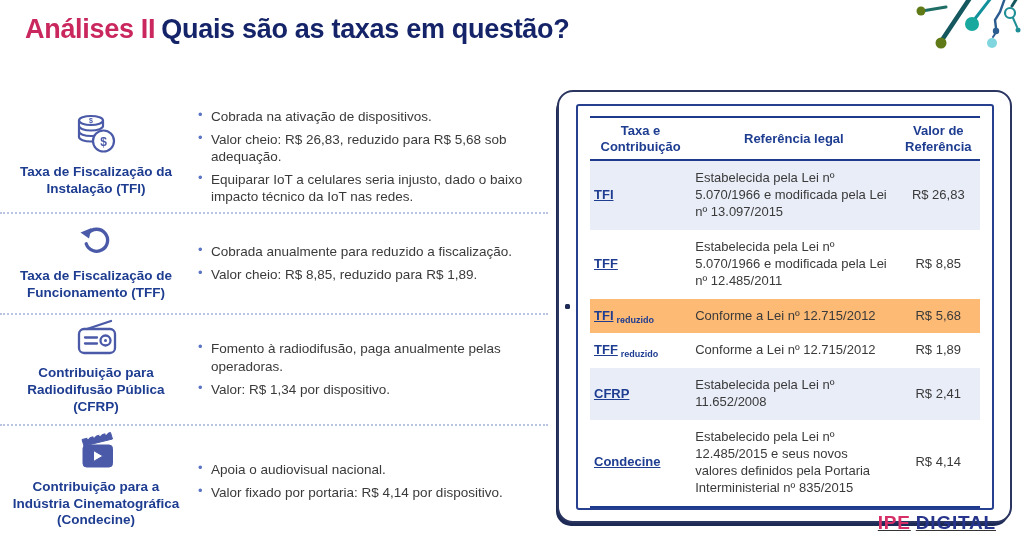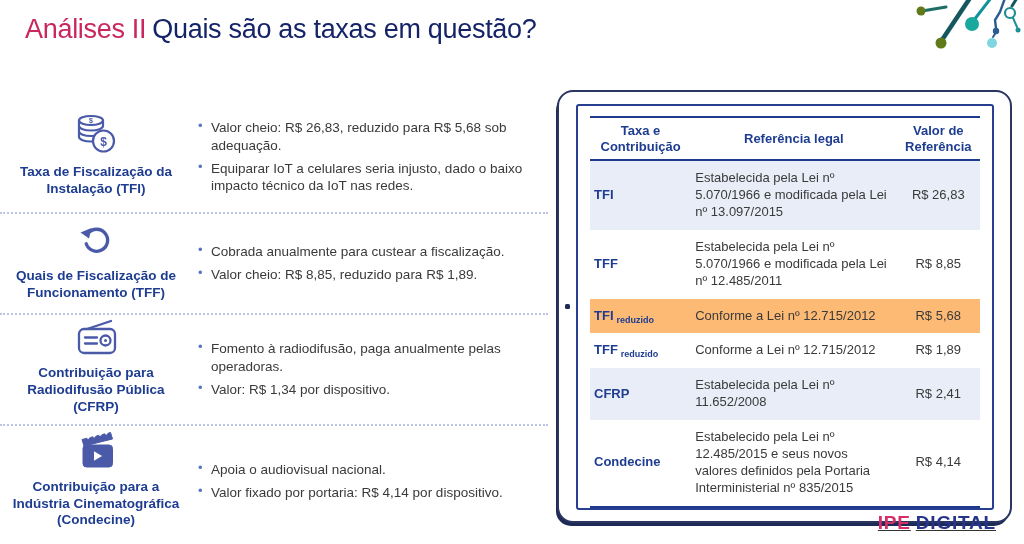--- a/index.html
+++ b/index.html
@@ -7,21 +7,21 @@
   body {
     position:relative;
     font-family:"Liberation Sans", sans-serif;
     background:#ffffff;
     overflow:hidden;
     color:#333;
   }
 
   
   .header { position:absolute; left:25px; top:14px; width:760px; }
-  .title { font-size:27px; font-weight:normal; letter-spacing:-0.3px; }
+  .title { font-size:27px; font-weight:bold; letter-spacing:-0.3px; }
   .title .accent { color:#c9275e; margin-right:6px; }
   .title .main  { color:#152468; }
   .subtitle { margin-top:6px; font-size:16px; color:#2b2b2b; }
 
   
   .deco { position:absolute; top:0; right:0; width:112px; height:54px; }
 
   
   .sections { position:absolute; left:0; top:102px; width:548px; }
   .section {
@@ -63,21 +63,21 @@
     border:2px solid #26408f; border-radius:3px; background:#fff;
     padding:10px 12px 6px 12px;
   }
   table.tax { width:100%; border-collapse:collapse; border-bottom:2px solid #1d3a8c; }
   table.tax th {
     font-size:13px; font-weight:bold; color:#1e3d91; text-align:center;
     border-top:2px solid #1d3a8c; border-bottom:2px solid #1d3a8c;
     padding:5px 4px; line-height:1.2; vertical-align:middle;
   }
   table.tax td { font-size:13px; vertical-align:middle; padding:9px 4px; line-height:1.3; }
-  td.tax-name { font-weight:bold; color:#1e3d91; padding-left:10px; white-space:nowrap; }
+  td.tax-name { font-weight:bold; color:#1e3d91; padding-left:10px; white-space:nowrap;text-decoration:underline; }
   td.legal { color:#3a3a3a; }
   td.value { color:#3a3a3a; text-align:center; white-space:nowrap; }
   tr.tint  { background:#e9edf8; }
   tr.tint2 { background:#fdba74; }
   .subscript {
     font-size:9px; font-weight:bold; color:#1e3d91;
     position:relative; bottom:-3px; margin-left:3px;
   }
 
   
@@ -128,37 +128,38 @@
           <path d="M7 13 V18.5 c0 2.5 5.4 4.5 12 4.5 c1.2 0 2.4 -.07 3.5 -.2"></path>
           <path d="M7 18.5 V24 c0 2.5 5.4 4.5 12 4.5 c.8 0 1.6 0 2.4 -.1"></path>
           <circle cx="31.5" cy="28" r="10.5"></circle>
           <text x="31.5" y="32.5" text-anchor="middle" font-size="12" font-weight="bold" fill="#4a5aa8" stroke="none" font-family="Liberation Sans, sans-serif">$</text>
           <text x="19" y="10" text-anchor="middle" font-size="7" font-weight="bold" fill="#4a5aa8" stroke="none" font-family="Liberation Sans, sans-serif">$</text>
         </svg>
       </span>
       <div class="sec-title">Taxa de Fiscalização da Instalação (TFI)</div>
     </div>
     <ul class="bullets">
+      <li>Cobrada na ativação de dispositivos.</li>
       <li>Valor cheio: R$ 26,83, reduzido para R$ 5,68 sob adequação.</li>
       <li>Equiparar IoT a celulares seria injusto, dado o baixo impacto técnico da IoT nas redes.</li>
     </ul>
   </div>
 
   <div class="section s2">
     <div class="label-col">
       <span class="icon">
         <svg width="37" height="37" viewBox="0 0 37 37" fill="none">
           <path d="M10 11.4 A11 11 0 1 1 8.2 21.8" stroke-width="3.3" stroke-linecap="round"></path>
           <polygon points="2.5,10.5 13.5,6 11,16.5" fill="#4a5aa8" stroke="none"></polygon>
         </svg>
       </span>
-      <div class="sec-title">Quais de Fiscalização de Funcionamento (TFF)</div>
-    </div>
-    <ul class="bullets">
-      <li>Cobrada anualmente para custear a fiscalização.</li>
+      <div class="sec-title">Taxa de Fiscalização de Funcionamento (TFF)</div>
+    </div>
+    <ul class="bullets">
+      <li>Cobrada anualmente para reduzido a fiscalização.</li>
       <li>Valor cheio: R$ 8,85, reduzido para R$ 1,89.</li>
     </ul>
   </div>
 
   <div class="section s3">
     <div class="label-col">
       <span class="icon">
         <svg width="46" height="37" viewBox="0 0 46 37" fill="none" stroke-width="2.3">
           <line x1="14" y1="10" x2="38" y2="2" stroke-linecap="round"></line>
           <rect x="6" y="10" width="36" height="24" rx="5"></rect>

